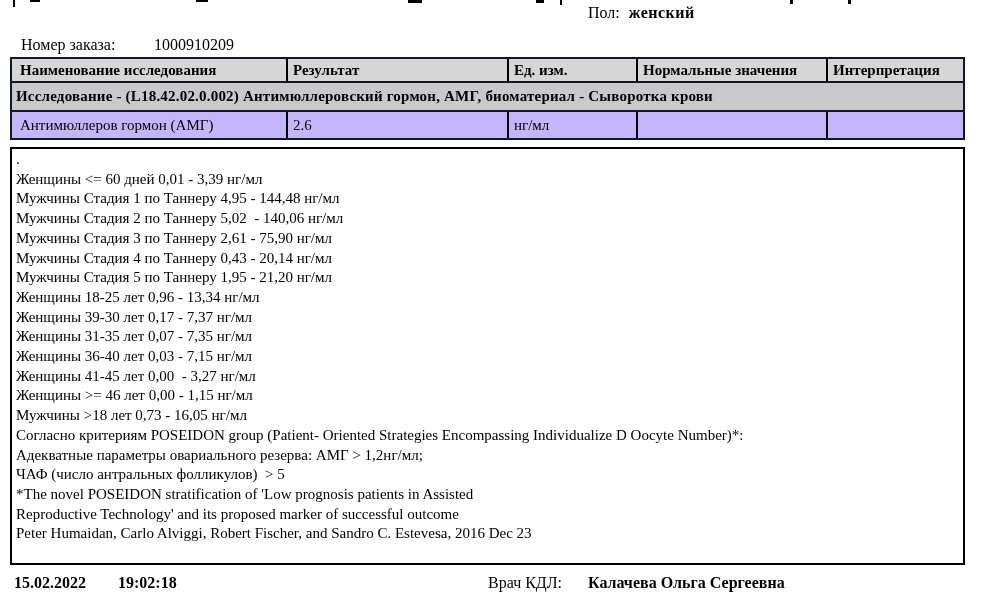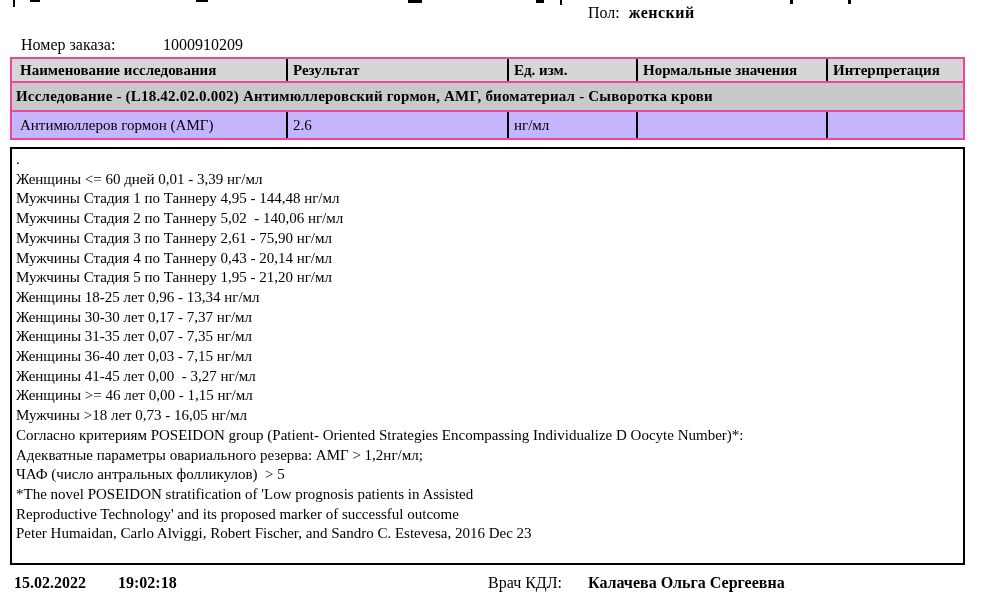--- a/index.html
+++ b/index.html
@@ -11,25 +11,25 @@
     color:#000;
     overflow:hidden;
   }
   
   .remnant{position:absolute;background:#000;}
   
   .gender-line{position:absolute;top:4px;left:588px;font-size:16px;white-space:nowrap;}
   .gender-line .val{font-weight:bold;margin-left:9px;letter-spacing:0.5px;text-align:center;}
   
   .order-line{position:absolute;top:36px;left:21px;font-size:16px;white-space:nowrap;}
-  .order-line .val{position:absolute;left:142px;white-space:nowrap;text-align:right;}
+  .order-line .val{position:absolute;left:133px;white-space:nowrap;text-align:right;}
   
   .trow{
     position:absolute;left:10px;width:955px;
-    border:2px solid #ec4899;box-sizing:border-box;
+    border:2px solid #0f172a;box-sizing:border-box;
     display:flex;align-items:stretch;
     font-size:15px;
   }
   .trow .cell{
     box-sizing:border-box;
     border-right:2px solid #000;
     padding:0 5px;
     display:flex;align-items:center;
     overflow:hidden;white-space:nowrap;
   }
@@ -104,21 +104,21 @@
 
   <div class="ref-block">
       <div>.</div>
       <div>Женщины &lt;= 60 дней 0,01 - 3,39 нг/мл</div>
       <div>Мужчины Стадия 1 по Таннеру 4,95 - 144,48 нг/мл</div>
       <div>Мужчины Стадия 2 по Таннеру 5,02  - 140,06 нг/мл</div>
       <div>Мужчины Стадия 3 по Таннеру 2,61 - 75,90 нг/мл</div>
       <div>Мужчины Стадия 4 по Таннеру 0,43 - 20,14 нг/мл</div>
       <div>Мужчины Стадия 5 по Таннеру 1,95 - 21,20 нг/мл</div>
       <div>Женщины 18-25 лет 0,96 - 13,34 нг/мл</div>
-      <div>Женщины 30-30 лет 0,17 - 7,37 нг/мл</div>
+      <div>Женщины 39-30 лет 0,17 - 7,37 нг/мл</div>
       <div>Женщины 31-35 лет 0,07 - 7,35 нг/мл</div>
       <div>Женщины 36-40 лет 0,03 - 7,15 нг/мл</div>
       <div>Женщины 41-45 лет 0,00  - 3,27 нг/мл</div>
       <div>Женщины &gt;= 46 лет 0,00 - 1,15 нг/мл</div>
       <div>Мужчины &gt;18 лет 0,73 - 16,05 нг/мл</div>
       <div>Согласно критериям POSEIDON group (Patient- Oriented Strategies Encompassing Individualize D Oocyte Number)*:</div>
       <div>Адекватные параметры овариального резерва: АМГ &gt; 1,2нг/мл;</div>
       <div>ЧАФ (число антральных фолликулов)  &gt; 5</div>
       <div>*The novel POSEIDON stratification of 'Low prognosis patients in Assisted</div>
       <div>Reproductive Technology' and its proposed marker of successful outcome</div>

